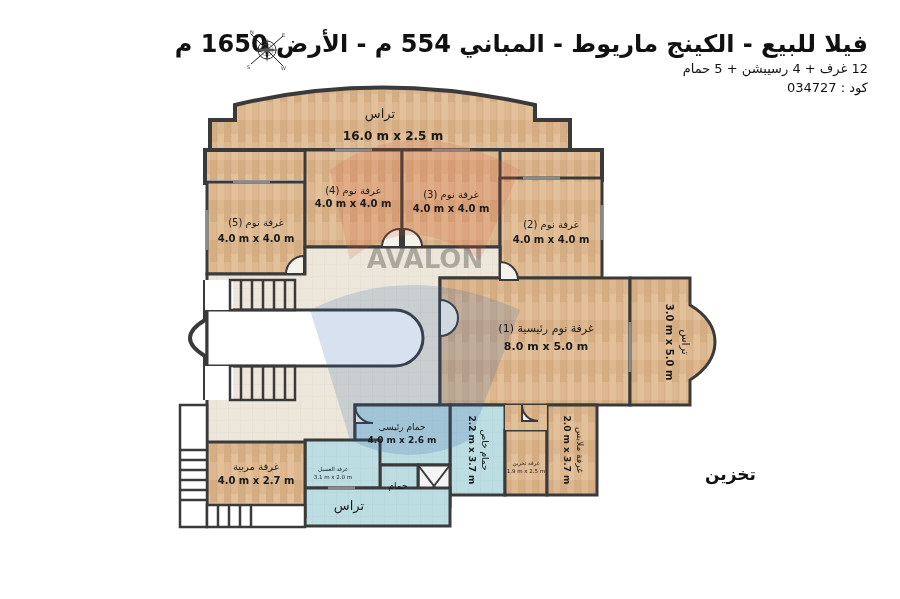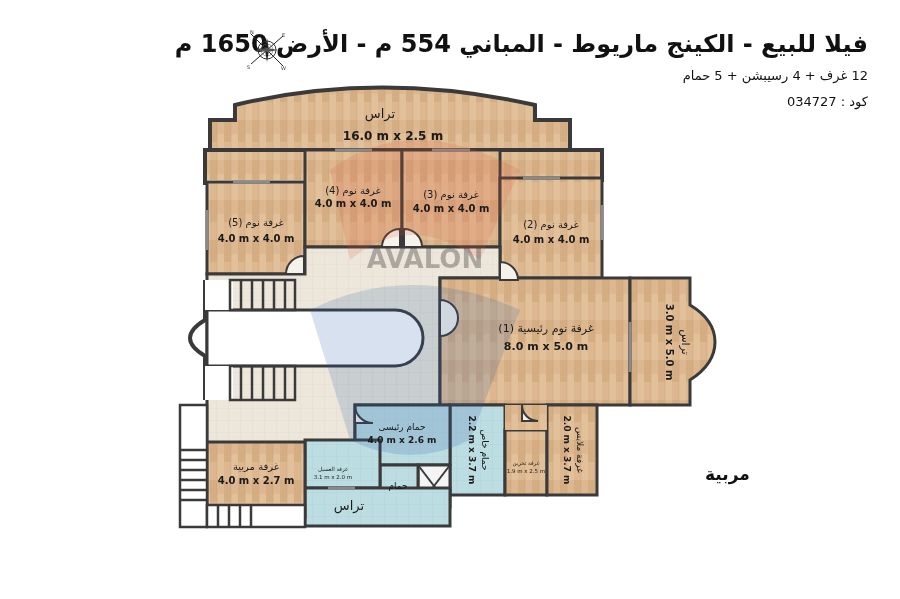--- a/index.html
+++ b/index.html
@@ -1,19 +1,19 @@
 <!DOCTYPE html>
 <html><head>
 <meta charset="utf-8">
 <style>
   html, body { margin:0; padding:0; background:#ffffff; }
   body { width:900px; height:599px; position:relative; overflow:hidden; font-family:"DejaVu Sans", sans-serif; }
   .hdr { position:absolute; right:32px; top:30px; text-align:right; direction:rtl; color:#111; }
   .hdr .title { font-size:24px; font-weight:bold; line-height:28px; white-space:nowrap; }
-  .hdr .sub { font-size:13px; line-height:17px; margin-top:9px; }
+  .hdr .sub { font-size:13px; line-height:17px; margin-top:2px; }
   .compass { position:absolute; left:245px; top:28px; width:44px; height:44px; }
   svg.plan { position:absolute; left:0; top:0; }
   .lbl { font-family:"DejaVu Sans", sans-serif; fill:#1a1a1a; text-anchor:middle; }
   .floor-lbl { position:absolute; left:705px; top:464px; font-size:17px; font-weight:bold; color:#111; direction:rtl; }
 </style>
 </head>
 <body>
 
 <div class="hdr">
   <div class="title">فيلا للبيع - الكينج ماريوط - المباني 554 م - الأرض 1650 م</div>
@@ -199,13 +199,13 @@
   <text x="256" y="484" class="lbl" font-size="10" font-weight="bold">4.0 m x 2.7 m</text>
 
   <text x="333" y="471" class="lbl" font-size="5.5">غرفة الغسيل</text>
   <text x="333" y="479" class="lbl" font-size="5.5">3.1 m x 2.0 m</text>
 
   <text x="398" y="489" class="lbl" font-size="9">حمام</text>
 
   <text x="349" y="510" class="lbl" font-size="13">تراس</text>
 </svg>
 
-<div class="floor-lbl">مربية</div>
+<div class="floor-lbl">تخزين</div>
 
 </body></html>

